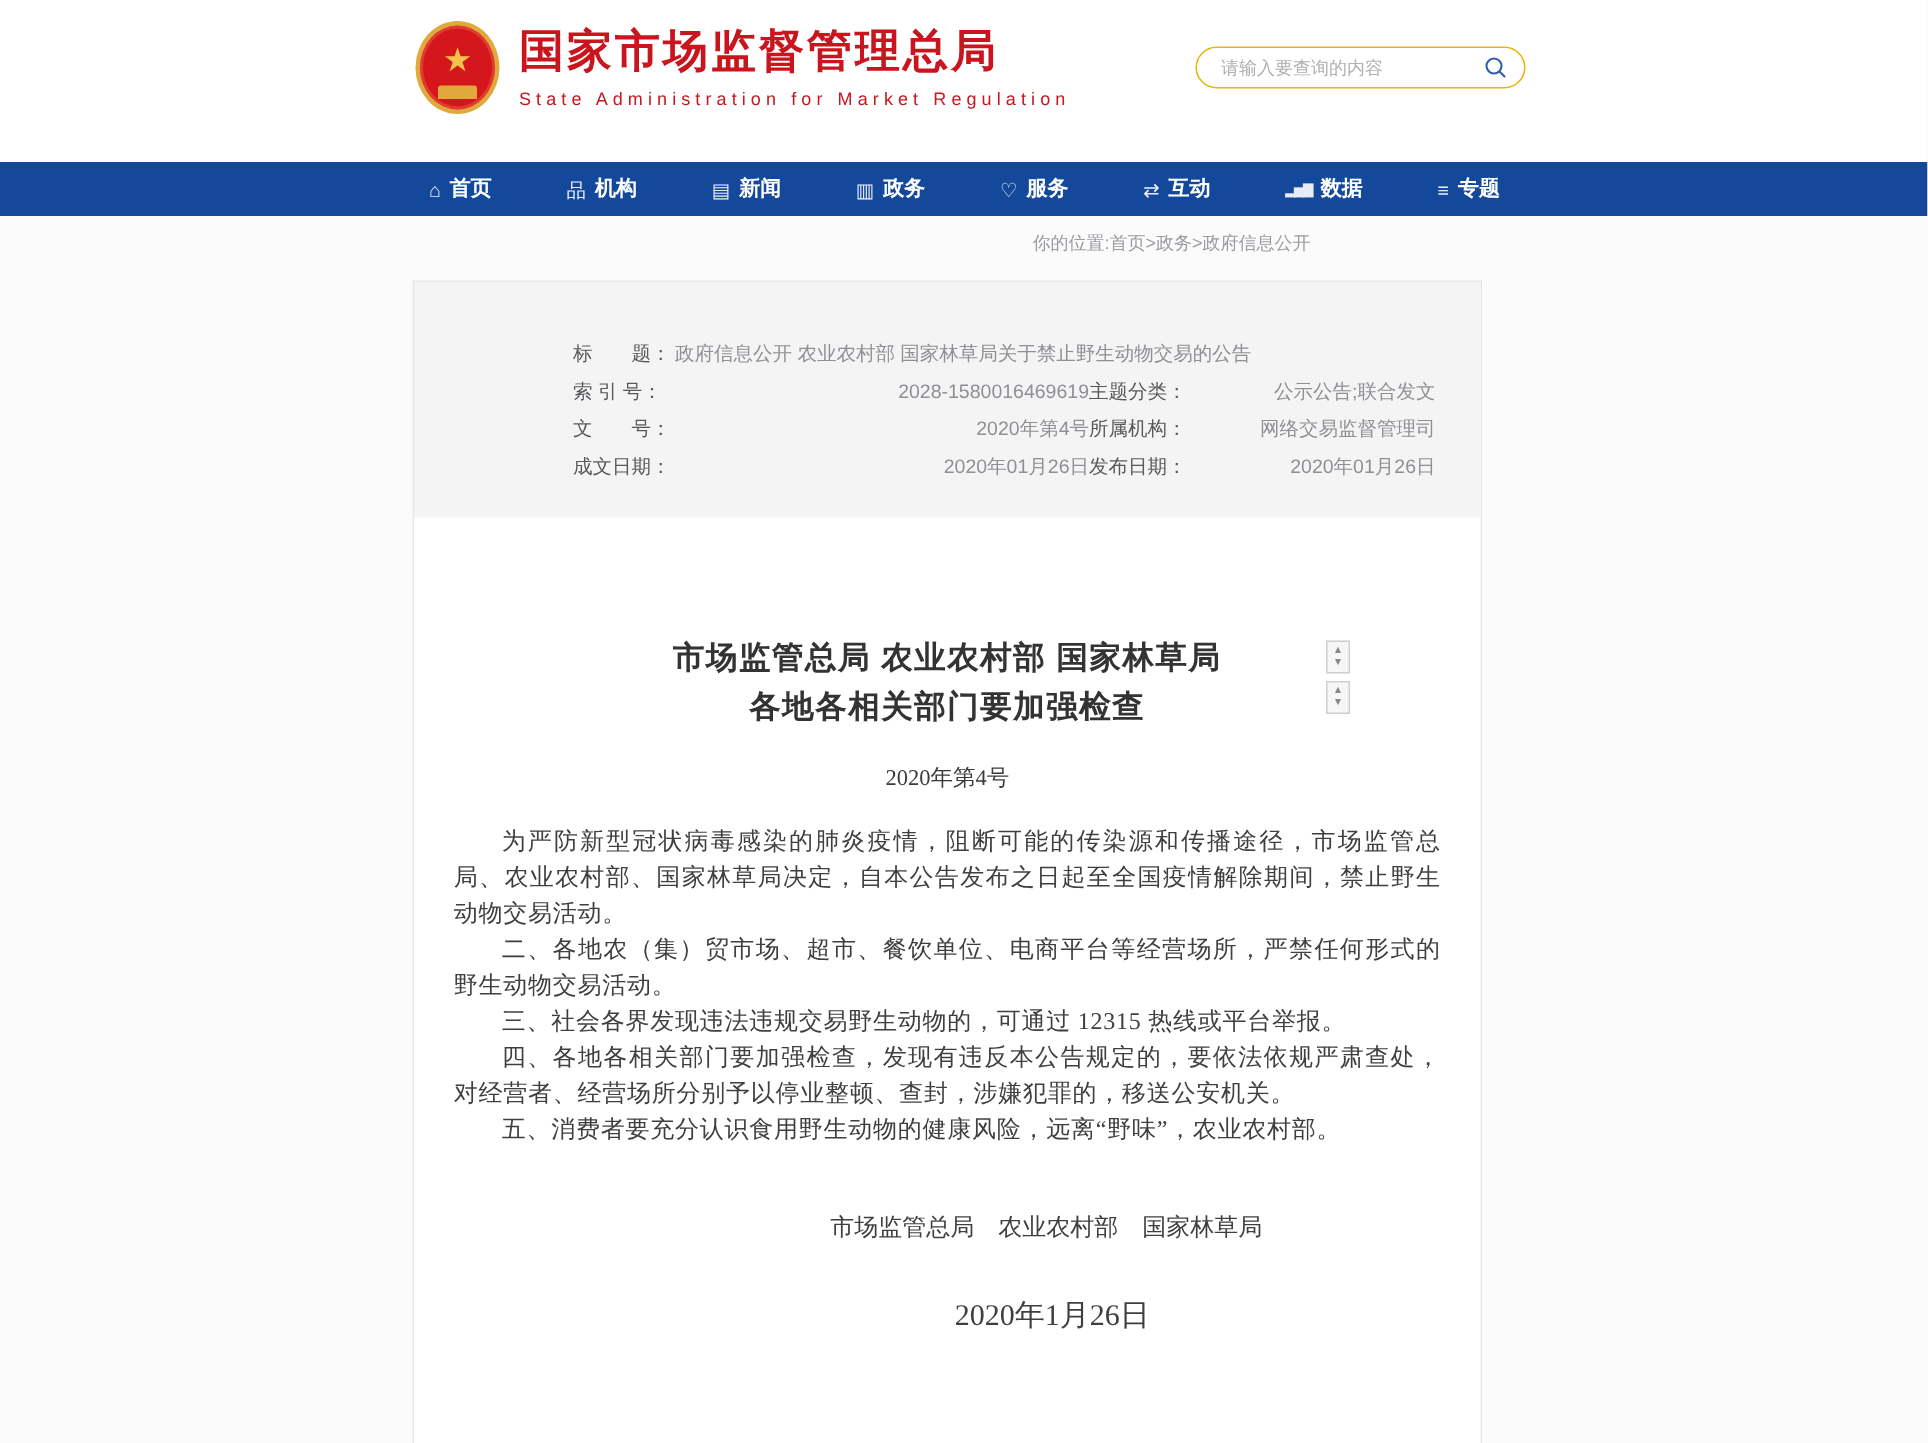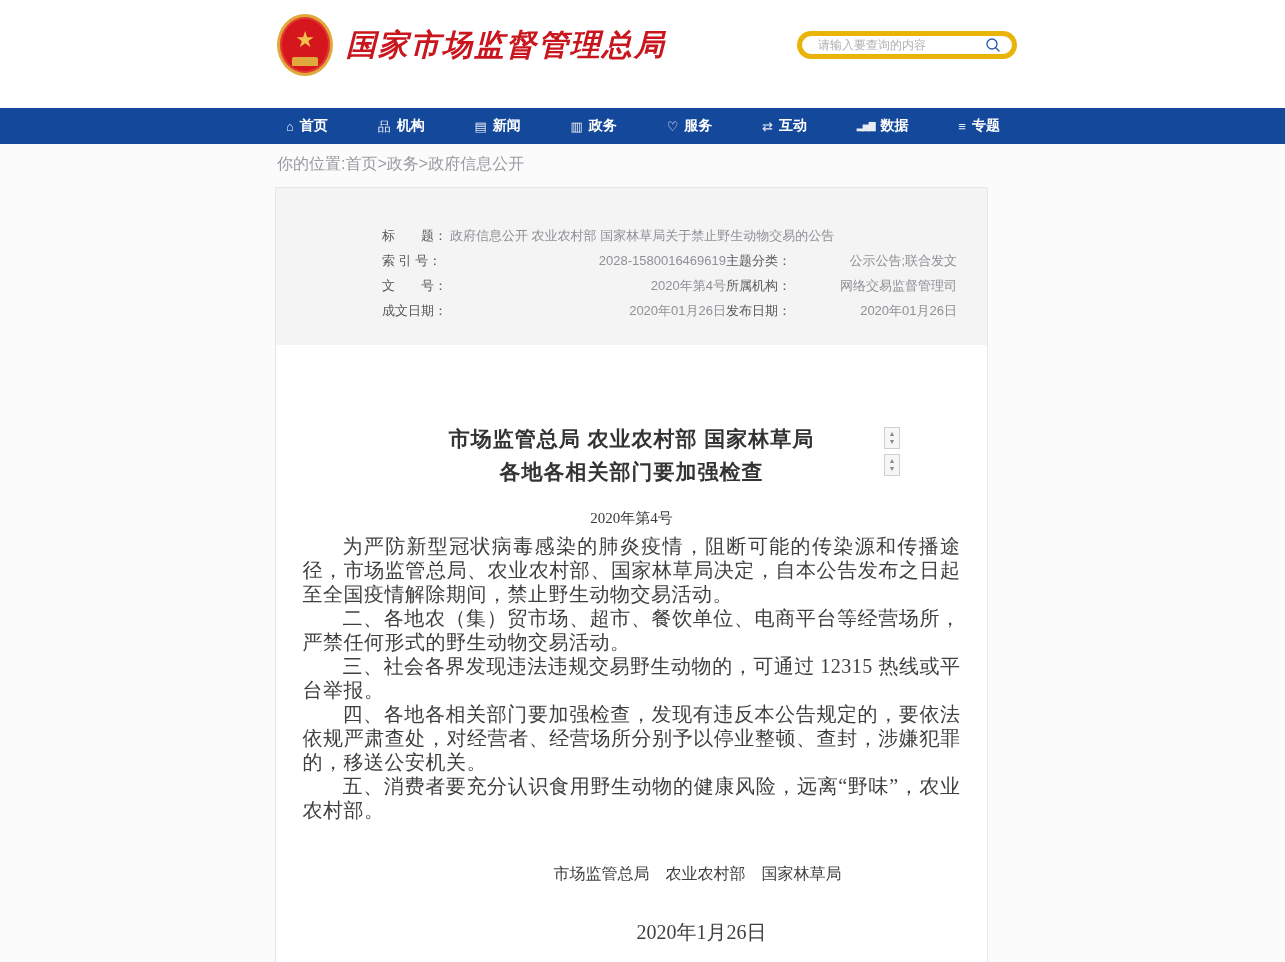--- a/index.html
+++ b/index.html
@@ -16,43 +16,43 @@
   .emblem {
     width:56px; height:62px; border-radius:50%;
     background:#d5161c; border:3px solid #dfa93c;
     position:relative; display:flex; align-items:center; justify-content:center;
     box-shadow: inset 0 0 0 2px #e23a32;
   }
   .emblem-star { color:#f3c24d; font-size:22px; line-height:1; margin-top:-10px; }
   .emblem-gate { position:absolute; bottom:7px; left:50%; transform:translateX(-50%);
     width:26px; height:9px; background:#dfa93c; border-radius:2px 2px 0 0; }
   .brand-text { margin-left:13px; }
-  .brand-cn { font-size:30px; font-weight:bold; color:#c9151d; letter-spacing:2px; line-height:34px;font-style:italic; }
+  .brand-cn { font-size:30px; font-weight:bold; color:#c9151d; letter-spacing:2px; line-height:34px; }
   .brand-en { font-size:12px; color:#c9151d; letter-spacing:3.4px; margin-top:7px; }
 
   .searchbox {
     position:absolute; left:797px; top:31px; width:220px; height:28px;
-    border:5px solid #eab308; border-radius:15px; background:#fff;
+    border:1px solid #eab308; border-radius:15px; background:#fff;
     display:flex; align-items:center; padding:0 11px 0 14px;
   }
   .search-input { border:none; outline:none; flex:1; font-size:12px; color:#666; background:transparent; }
   .search-input::placeholder { color:#b0b0b4; }
   .search-icon { display:flex; align-items:center; cursor:pointer; }
 
   
   .topnav { height:36px; background:#14489b; }
   .nav-inner { margin-left:286px; width:714px; height:100%;
     display:flex; justify-content:space-between; align-items:center; }
   .nav-item { display:flex; align-items:center; gap:6px; color:#ffffff;
     font-size:14px; font-weight:bold; text-decoration:none; cursor:pointer; }
   .nav-icon { font-weight:normal; font-size:13px; opacity:.9; line-height:1; }
   .nav-icon.bars { font-size:9px; letter-spacing:-1px; }
 
   
-  .breadcrumb { padding:10px 0 0 277px; height:43px; font-size:16px; color:#9a9aa0; }
+  .breadcrumb { padding:10px 0 0 277px; height:43px; font-size:12px; color:#9a9aa0;text-align:center; }
   .breadcrumb a { color:#9a9aa0; text-decoration:none; cursor:pointer; }
 
   
   .content-col {
     width:713px; margin-left:275px; background:#ffffff;
     border:1px solid #e7e7eb; border-bottom:none;
     min-height:775px;
   }
 
   .meta-panel { background:#f4f4f5; padding:40px 30px 26px 106px;
@@ -66,43 +66,44 @@
   
   .doc { position:relative; padding-top:78px; padding-bottom:30px; }
   .doc-titles { text-align:center; font-size:21px; font-weight:bold; color:#333;
     line-height:1.55; letter-spacing:1px; }
   .font-controls { position:absolute; right:87px; top:82px; }
   .spinner { width:16px; border:1px solid #cfcfcf; background:#f6f6f6; margin-bottom:5px;
     display:flex; flex-direction:column; align-items:center; padding:2px 0; cursor:pointer; }
   .spinner span { font-size:7px; line-height:8px; color:#8a8a8a; }
   .doc-number { text-align:center; margin-top:21px; font-size:15px; color:#3a3a3a;
     font-family:"Liberation Serif","DejaVu Serif",serif; }
-  .doc-text { width:658px; margin:6px auto 0;
+  .doc-text { width:658px; margin:22px auto 0;
     font-family:"Liberation Serif","DejaVu Serif",serif;
-    font-size:20px; color:#3f3f3f; line-height:24px;
+    font-size:16px; color:#3f3f3f; line-height:24px;
     text-align:justify; letter-spacing:.5px; }
   .doc-text p { margin:0; text-indent:2em; }
   .doc-signature { margin-top:42px; text-align:center; position:relative; left:66px;
     font-family:"Liberation Serif","DejaVu Serif",serif; font-size:16px; color:#3f3f3f; }
   .doc-date { margin-top:34px; text-align:center; position:relative; left:70px;
     font-family:"Liberation Serif","DejaVu Serif",serif; font-size:20px; color:#3f3f3f; }
 </style>
 </head>
 <body>
 
 <div class="page">
 
   <header class="site-header">
     <div class="brand">
       <div class="emblem">
         <span class="emblem-star">★</span>
         <span class="emblem-gate"></span>
       </div>
       <div class="brand-text">
         <div class="brand-cn">国家市场监督管理总局</div>
+        <div class="brand-en">State Administration for Market Regulation</div>
       </div>
     </div>
 
     <div class="searchbox">
       <input class="search-input" type="text" placeholder="请输入要查询的内容" style="">
       <span class="search-icon">
         <svg width="16" height="16" viewBox="0 0 16 16" fill="none">
           <circle cx="7" cy="7" r="5" stroke="#2f5fa8" stroke-width="1.4"></circle>
           <line x1="10.8" y1="10.8" x2="14" y2="14" stroke="#2f5fa8" stroke-width="1.4" stroke-linecap="round"></line>
         </svg>

